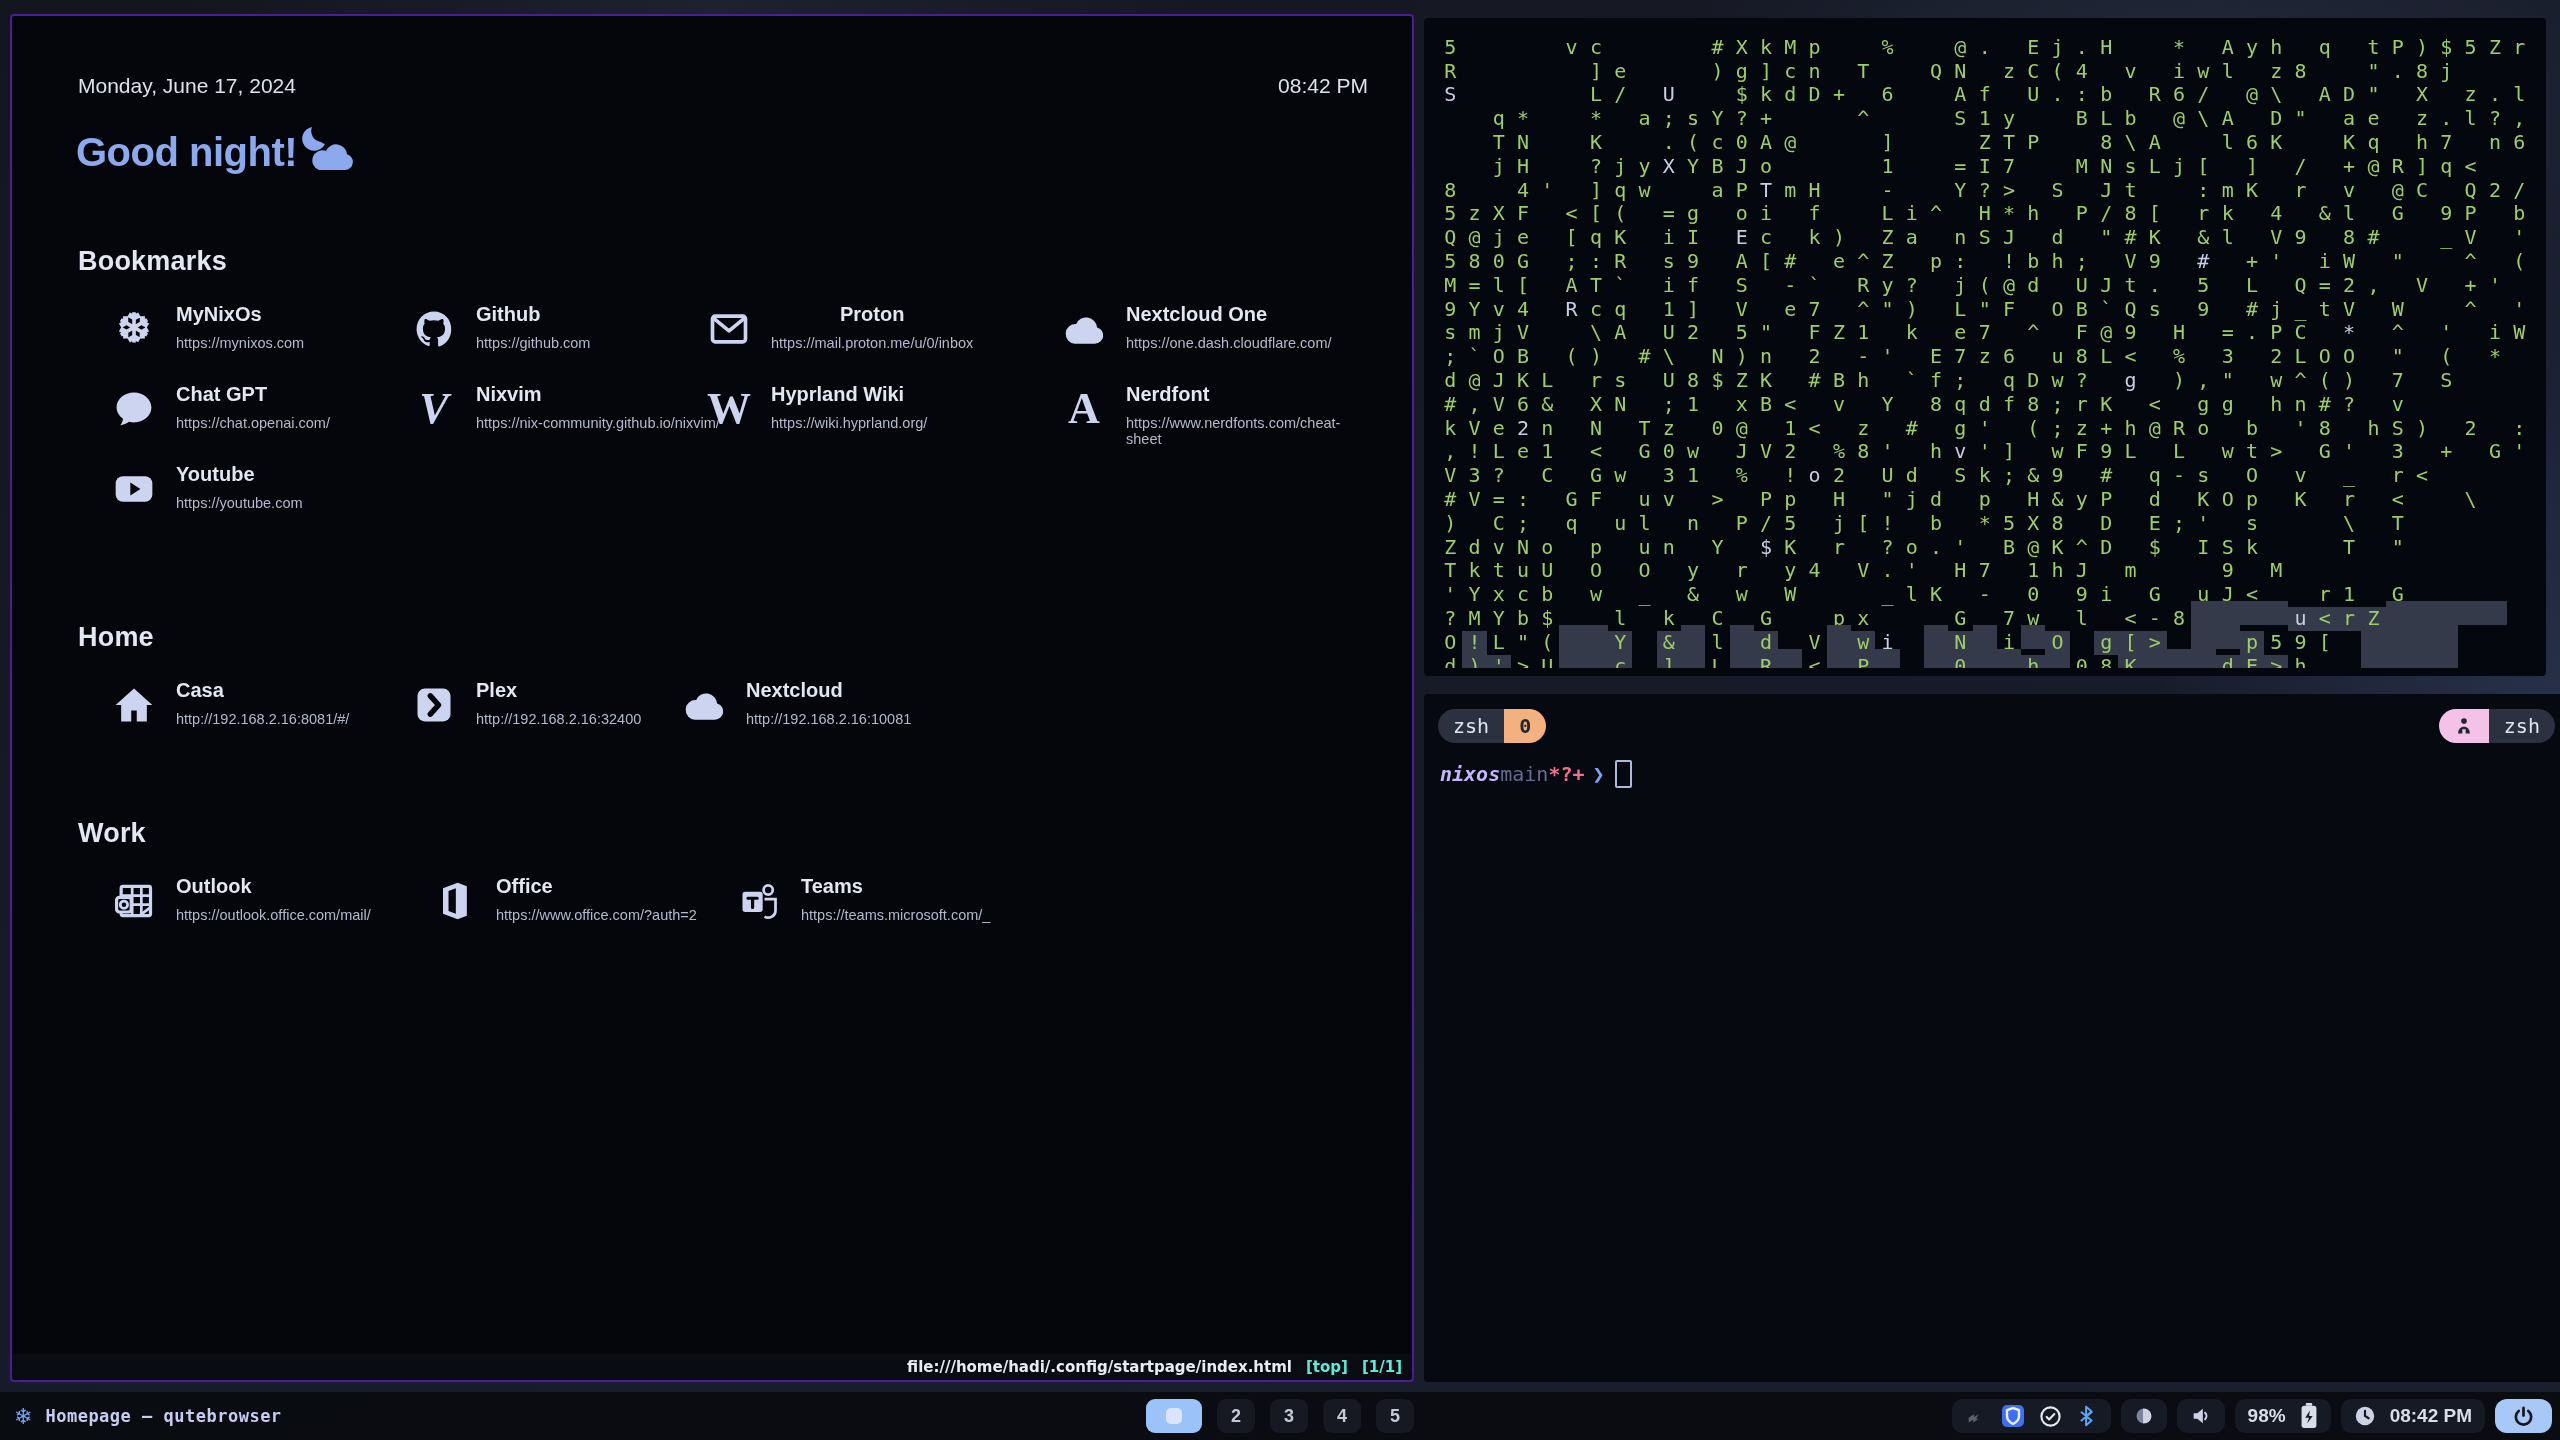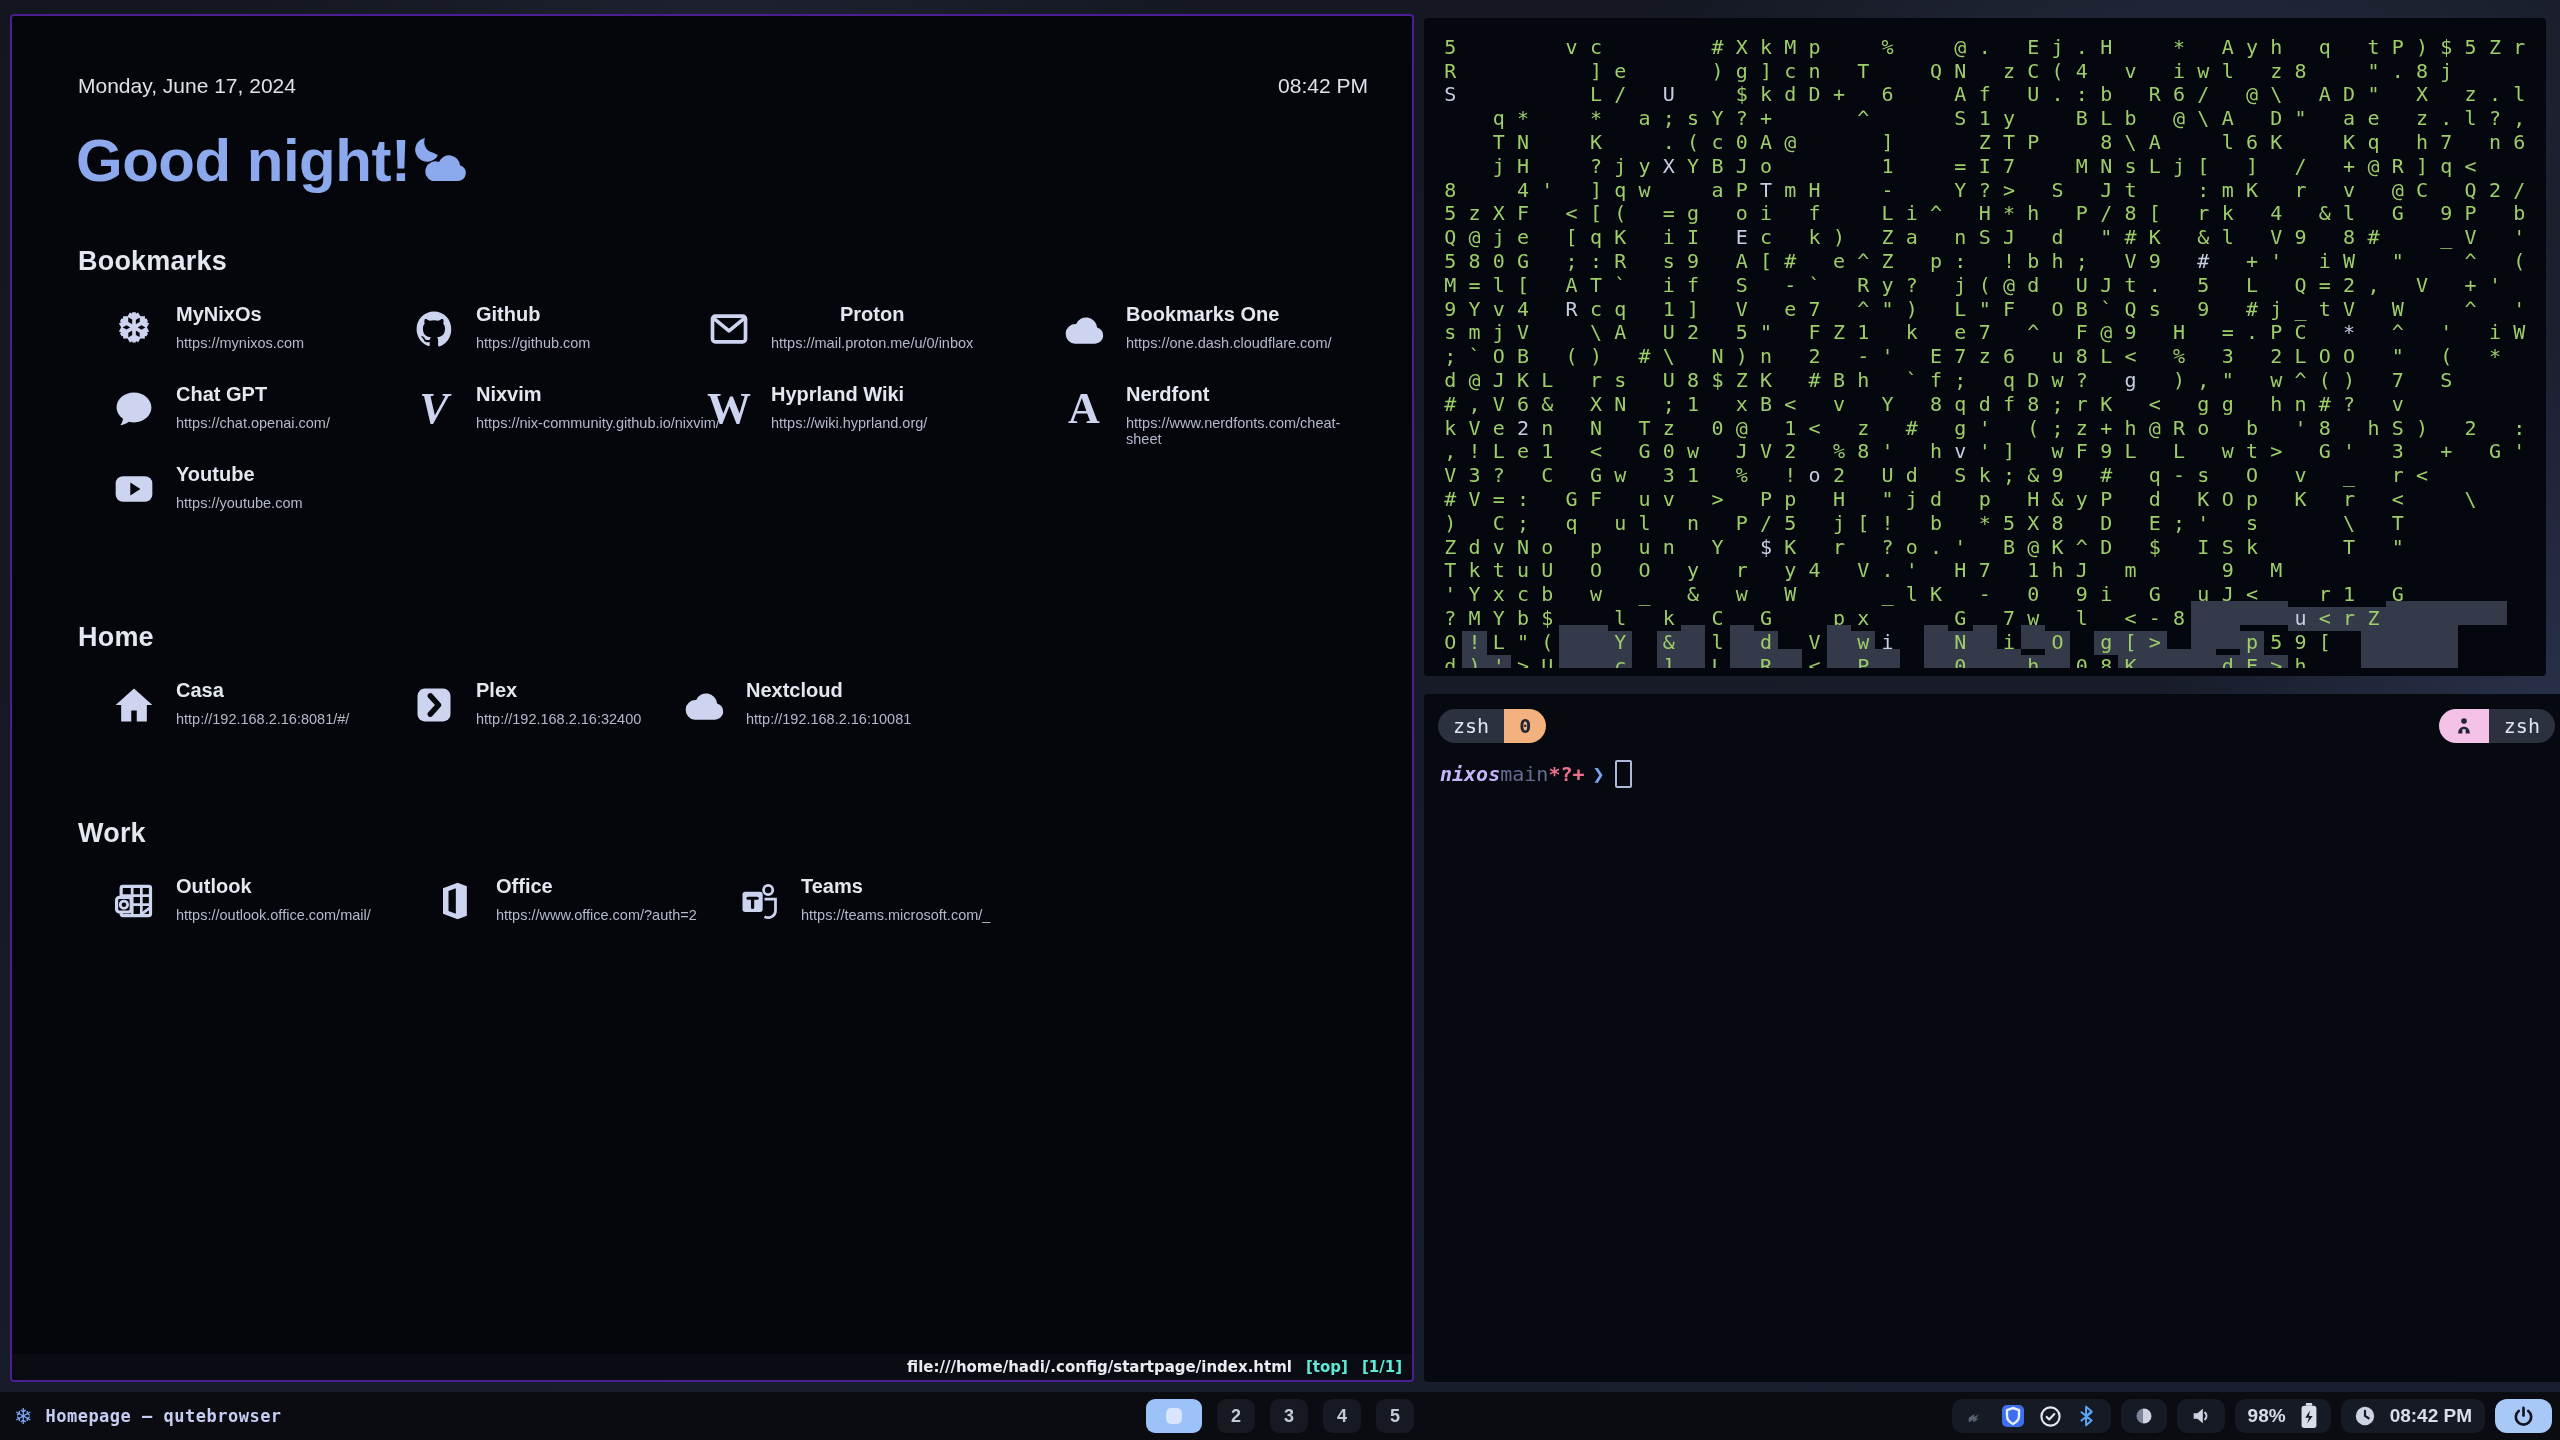--- a/index.html
+++ b/index.html
@@ -13,21 +13,21 @@
       linear-gradient(160deg,#14161f 0%,#171b28 50%,#1a1f30 100%);
   }
   
   .win{position:absolute;border-radius:4px;}
   #browser{left:10px;top:14px;width:1400px;height:1364px;background:#05060c;border:2px solid #4c1d95;}
   #term-top{left:1424px;top:18px;width:1122px;height:658px;background:#04070e;}
   #term-bot{left:1424px;top:694px;width:1249px;height:688px;background:#060910;}
   
   .bp-date{position:absolute;left:66px;top:58px;font-size:21px;font-weight:500;color:#dde1ec;}
   .bp-time{position:absolute;right:44px;top:58px;font-size:21px;font-weight:500;color:#dde1ec;}
-  .bp-greet{position:absolute;left:64px;top:110px;font-size:60px;font-weight:800;color:#8ba9ec;display:flex;align-items:center;gap:2px;letter-spacing:-.5px;}
+  .bp-greet{position:absolute;left:64px;top:110px;font-size:40px;font-weight:800;color:#8ba9ec;display:flex;align-items:center;gap:2px;letter-spacing:-.5px;}
   .section{position:absolute;left:66px;width:1290px;}
   .sec-title{font-size:27px;font-weight:800;color:#e3e7f1;letter-spacing:.2px;}
   .sec-items{position:relative;margin-top:26px;}
   .bm{position:absolute;display:flex;align-items:flex-start;gap:16px;cursor:pointer;}
   .bm-icon{width:52px;height:52px;display:flex;align-items:center;justify-content:center;color:#cdd4ef;flex:0 0 auto;}
   .bm-icon svg{display:block;}
   .bm-letter{font-family:"Liberation Serif",serif;font-weight:700;font-size:44px;color:#cdd4ef;line-height:1;}
   .bm-name{font-size:20px;font-weight:600;color:#e3e7f1;}
   .bm-url{font-size:14.5px;color:#b3b9cc;margin-top:9px;}
   .statusbar{position:absolute;left:0;right:0;bottom:0;height:26px;background:#0a0c14;border-radius:0 0 9px 9px;
@@ -128,21 +128,21 @@
       <div class="bm-url">https://mail.proton.me/u/0/inbox</div>
             </div>
           </div>
           <div class="bm" style="left: 980px; top: 0px;">
             <div class="bm-icon">
               <svg width="44" height="44" viewBox="0 0 48 48">
                 <path fill="#cdd4ef" d="M14 40h22a9 9 0 0 0 2.3-17.7 12 12 0 0 0-23-3.6A10.5 10.5 0 0 0 14 40z"></path>
               </svg>
             </div>
       <div>
-              <div class="bm-name">Bookmarks One</div>
+              <div class="bm-name">Nextcloud One</div>
       <div class="bm-url">https://one.dash.cloudflare.com/</div>
             </div>
           </div>
           <div class="bm" style="left: 30px; top: 80px;">
             <div class="bm-icon">
               <svg width="44" height="44" viewBox="0 0 48 48">
                 <path fill="#cdd4ef" d="M24 6C13.5 6 5 13.2 5 22.2c0 5 2.7 9.5 7 12.5-.3 2.6-1.3 5-3 6.9 3.6-.3 6.9-1.6 9.5-3.6 1.8.4 3.6.6 5.5.6 10.5 0 19-7.2 19-16.2S34.5 6 24 6z"></path>
               </svg>
             </div>
       <div>

